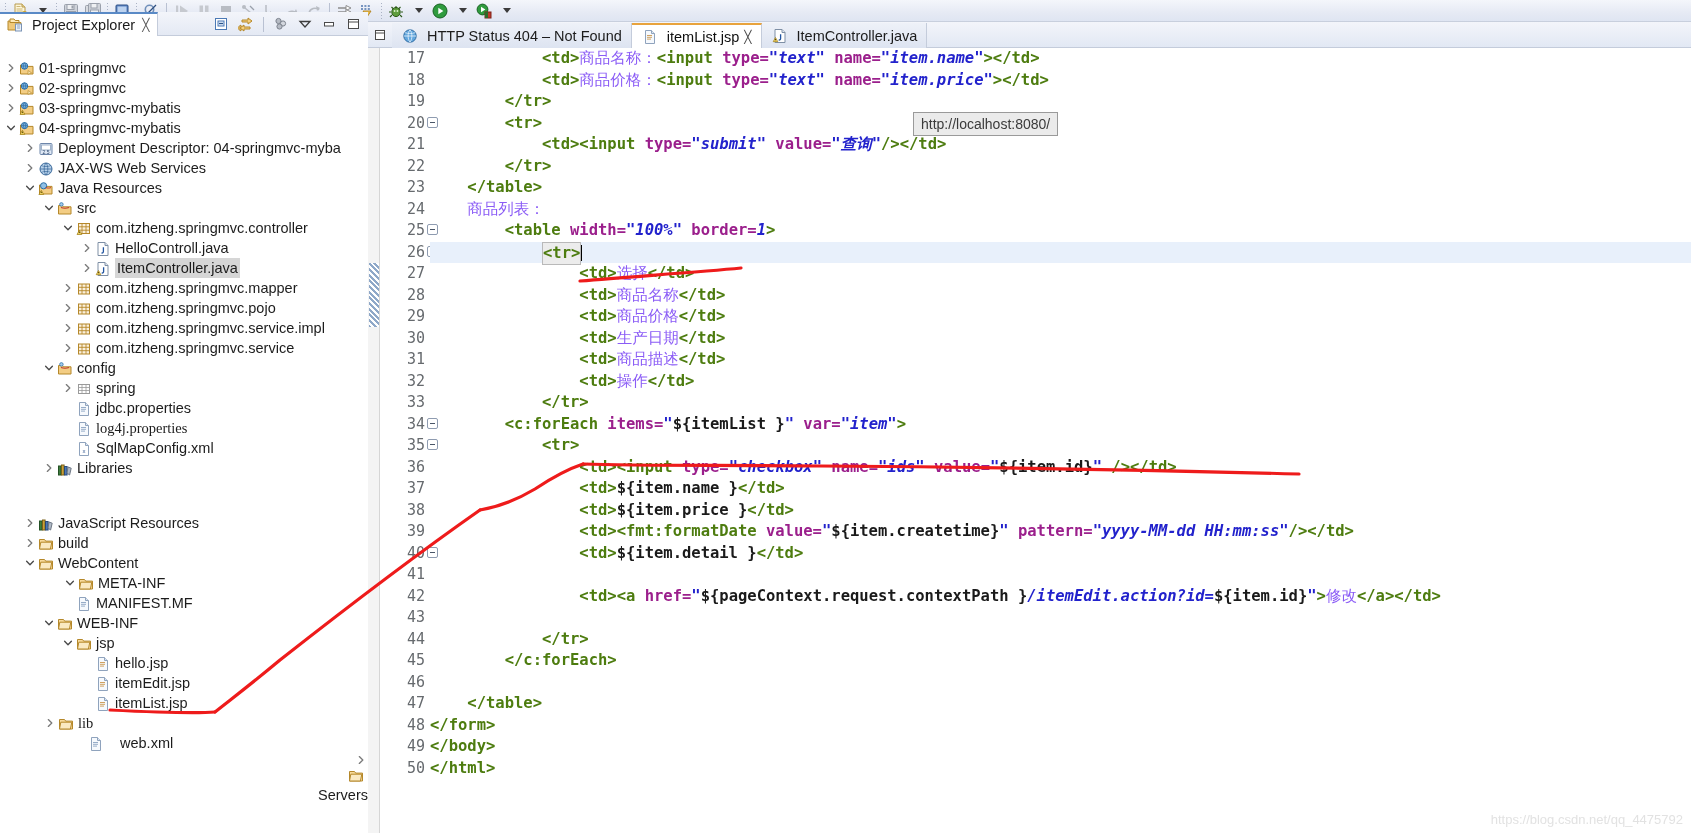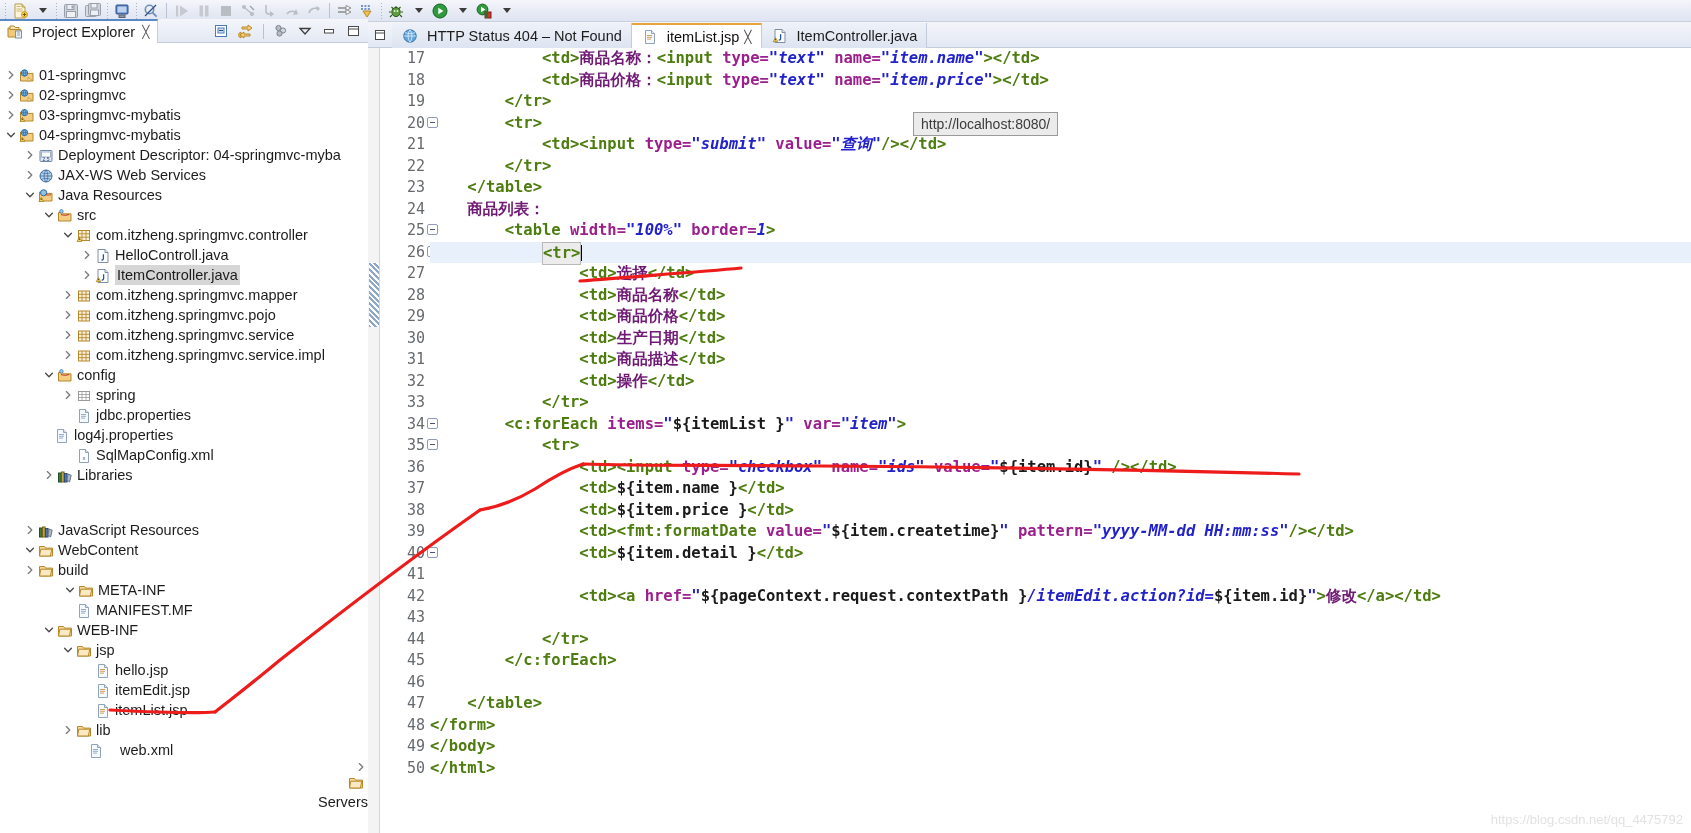--- a/index.html
+++ b/index.html
@@ -22,21 +22,21 @@
   .tb-btn { width: 22px; height: 20px; display: flex; align-items: center; justify-content: center; position: relative; }
   .tb-sep { width: 1px; height: 15px; background: #b9c1d2; margin: 0 4px; }
   .tb-dots { width: 5px; height: 16px; margin: 0 1px;
     background-image: radial-gradient(#aab2c4 34%, transparent 36%);
     background-size: 3px 3px; background-repeat: repeat-y; background-position: 1px 2px; }
   .caret { width: 0; height: 0; border-left: 4px solid transparent; border-right: 4px solid transparent; border-top: 5px solid #3b3b3b; margin-left: 1px; }
 
   .ic { width: 16px; height: 16px; display: block; }
 
   
-  .leftpanel { position: absolute; top: 19px; left: 0; width: 368px; height: 811px; background: #fff; }
+  .leftpanel { position: absolute; top: 12px; left: 0; width: 368px; height: 811px; background: #fff; }
   .view-tabbar { position: relative; height: 24px; width: 368px;
     background: linear-gradient(to bottom,#f3f5fa,#e4e9f4); border-bottom: 1px solid #c4ccdb; }
   .view-tab {
     position: absolute; left: 0; top: 0; height: 24px; display: flex; align-items: center; gap: 5px;
     padding: 0 8px 0 6px; background: #ffffff;
     border-right: 1px solid #c4ccdb;
     border-top: 2px solid #5a8ac6;
   }
   .view-tab .vt-title { font-size: 14.5px; color: #1a1a1a; white-space: nowrap; }
   .vt-close { font-size: 12px; color: #5a5a5a; margin-left: 2px; }
@@ -71,21 +71,21 @@
   .fold { position: absolute; right: -10px; top: 4px; width: 11px; height: 11px;
     border: 1px solid #8e9bb0; border-radius: 2px; background: #fff; }
   .fold:after { content: ""; position: absolute; left: 2px; top: 4px; width: 5px; height: 1px; background: #4a5668; }
   .codelines { position: absolute; top: 0; left: 62px; width: 1261px; height: 785px; }
   .cl { height: 21.5px; line-height: 21.5px; white-space: pre; font-family: "DejaVu Sans Mono", monospace; font-size: 15.5px; color: #1f1f1f; }
   .cl.cur { background: #e8f0fb; }
   .tok-tag { color: #4d7c0f; font-weight: bold; }
   .tok-attr { color: #9b1f8c; font-weight: bold; }
   .tok-str { color: #2222cc; font-style: italic; font-weight: bold; }
   .tok-el { color: #1a1a1a; font-weight: bold; }
-  .tok-txt { color: #701a75; font-weight: bold; }
+  .tok-txt { color: #8b5cf6; font-weight: normal; }
   .caretbar { display: inline-block; width: 1px; height: 16px; background: #000; vertical-align: -3px; }
   .selbox { display: inline-block; border: 1px solid #b9b9b9; background: #ececec; }
 
   
   .tooltip { position: absolute; left: 545px; top: 64px; height: 24px; padding: 0 7px;
     background: #ebebeb; border: 1px solid #9a9a9a; display: flex; align-items: center;
     font-size: 14px; color: #3b3b3b; font-family: "Liberation Sans", sans-serif; z-index: 30; }
 
   
   .annot { position: absolute; left: 0; top: 0; width: 1691px; height: 833px; pointer-events: none; z-index: 40; }
@@ -501,35 +501,35 @@
             <svg width="10" height="10" viewBox="0 0 10 10">
               <path d="M3.3 1.6L6.8 5 3.3 8.4" fill="none" stroke="#7b7b7b" stroke-width="1.35" stroke-linecap="round" stroke-linejoin="round"></path>
             </svg>
           </span>
           <span class="nicon">
             <svg class="ic" viewBox="0 0 16 16">
               <rect x="2.5" y="3" width="11" height="10" fill="#fbf0dc" stroke="#b5882a"></rect>
               <path d="M2.5 6.3h11M2.5 9.7h11M6 3v10M10 3v10" stroke="#b5882a" stroke-width=".9"></path>
             </svg>
           </span>
-          <span class="lbl">com.itzheng.springmvc.service</span>
+          <span class="lbl">com.itzheng.springmvc.service.impl</span>
         </div>
         <div class="node" style="padding-left: 61px;">
           <span class="arrow">
             <svg width="10" height="10" viewBox="0 0 10 10">
               <path d="M3.3 1.6L6.8 5 3.3 8.4" fill="none" stroke="#7b7b7b" stroke-width="1.35" stroke-linecap="round" stroke-linejoin="round"></path>
             </svg>
           </span>
           <span class="nicon">
             <svg class="ic" viewBox="0 0 16 16">
               <rect x="2.5" y="3" width="11" height="10" fill="#fbf0dc" stroke="#b5882a"></rect>
               <path d="M2.5 6.3h11M2.5 9.7h11M6 3v10M10 3v10" stroke="#b5882a" stroke-width=".9"></path>
             </svg>
           </span>
-          <span class="lbl">com.itzheng.springmvc.service.impl</span>
+          <span class="lbl">com.itzheng.springmvc.service</span>
         </div>
         <div class="node" style="padding-left: 42px;">
           <span class="arrow">
             <svg width="10" height="10" viewBox="0 0 10 10">
               <path d="M1.6 3.3L5 6.8 8.4 3.3" fill="none" stroke="#4a4a4a" stroke-width="1.35" stroke-linecap="round" stroke-linejoin="round"></path>
             </svg>
           </span>
           <span class="nicon">
             <svg class="ic" viewBox="0 0 16 16">
               <path d="M1.5 4.5h4l1 1.3H14V13H1.5z" fill="#f3cd84" stroke="#b5882a"></path>
@@ -557,21 +557,21 @@
           <span class="arrow"></span>
           <span class="nicon">
             <svg class="ic" viewBox="0 0 16 16">
               <path d="M3.5 1.5h6l3 3v10h-9z" fill="#f6f9fd" stroke="#8fa3bd"></path>
               <path d="M9.5 1.5v3h3" fill="#dde7f3" stroke="#8fa3bd"></path>
               <path d="M5 6.5h5M5 8.3h5M5 10.1h4" stroke="#7d98ba" stroke-width=".8"></path>
             </svg>
           </span>
           <span class="lbl">jdbc.properties</span>
         </div>
-        <div class="node" style="padding-left: 39px;">
+        <div class="node" style="padding-left: 61px; font-family: Liberation Serif, serif;">
           <span class="arrow"></span>
           <span class="nicon">
             <svg class="ic" viewBox="0 0 16 16">
               <path d="M3.5 1.5h6l3 3v10h-9z" fill="#f6f9fd" stroke="#8fa3bd"></path>
               <path d="M9.5 1.5v3h3" fill="#dde7f3" stroke="#8fa3bd"></path>
               <path d="M5 6.5h5M5 8.3h5M5 10.1h4" stroke="#7d98ba" stroke-width=".8"></path>
             </svg>
           </span>
           <span class="lbl">log4j.properties</span>
         </div>
@@ -614,44 +614,44 @@
               <rect x="4.5" y="4" width="2.6" height="10" fill="#c8a13a" stroke="#7a6118"></rect>
               <rect x="7.5" y="5.5" width="2.6" height="8.5" fill="#4a78b5" stroke="#2a4a78"></rect>
               <path d="M11 6l3.2 1.2-1.6 6.8L10 12z" fill="#b0bac6" stroke="#6d7684"></path>
             </svg>
           </span>
           <span class="lbl">JavaScript Resources</span>
         </div>
         <div class="node" style="padding-left: 23px;">
           <span class="arrow">
             <svg width="10" height="10" viewBox="0 0 10 10">
-              <path d="M1.6 3.3L5 6.8 8.4 3.3" fill="none" stroke="#4a4a4a" stroke-width="1.35" stroke-linecap="round" stroke-linejoin="round"></path>
+              <path d="M3.3 1.6L6.8 5 3.3 8.4" fill="none" stroke="#7b7b7b" stroke-width="1.35" stroke-linecap="round" stroke-linejoin="round"></path>
             </svg>
           </span>
           <span class="nicon">
             <svg class="ic" viewBox="0 0 16 16">
               <path d="M1.5 3.5h5l1.2 1.6H14.5V13H1.5z" fill="#f7d99a" stroke="#b5882a"></path>
               <path d="M2.8 6.2h11L12.4 13H1.5z" fill="#fae9c2" stroke="#b5882a"></path>
             </svg>
           </span>
-          <span class="lbl">WebContent</span>
+          <span class="lbl">build</span>
         </div>
         <div class="node" style="padding-left: 23px;">
           <span class="arrow">
             <svg width="10" height="10" viewBox="0 0 10 10">
-              <path d="M3.3 1.6L6.8 5 3.3 8.4" fill="none" stroke="#7b7b7b" stroke-width="1.35" stroke-linecap="round" stroke-linejoin="round"></path>
+              <path d="M1.6 3.3L5 6.8 8.4 3.3" fill="none" stroke="#4a4a4a" stroke-width="1.35" stroke-linecap="round" stroke-linejoin="round"></path>
             </svg>
           </span>
           <span class="nicon">
             <svg class="ic" viewBox="0 0 16 16">
               <path d="M1.5 3.5h5l1.2 1.6H14.5V13H1.5z" fill="#f7d99a" stroke="#b5882a"></path>
               <path d="M2.8 6.2h11L12.4 13H1.5z" fill="#fae9c2" stroke="#b5882a"></path>
             </svg>
           </span>
-          <span class="lbl">build</span>
+          <span class="lbl">WebContent</span>
         </div>
         <div class="node" style="padding-left: 63px;">
           <span class="arrow">
             <svg width="10" height="10" viewBox="0 0 10 10">
               <path d="M1.6 3.3L5 6.8 8.4 3.3" fill="none" stroke="#4a4a4a" stroke-width="1.35" stroke-linecap="round" stroke-linejoin="round"></path>
             </svg>
           </span>
           <span class="nicon">
             <svg class="ic" viewBox="0 0 16 16">
               <path d="M1.5 3.5h5l1.2 1.6H14.5V13H1.5z" fill="#f7d99a" stroke="#b5882a"></path>
@@ -725,21 +725,21 @@
           <span class="arrow"></span>
           <span class="nicon">
             <svg class="ic" viewBox="0 0 16 16">
               <path d="M3.5 1.5h6l3 3v10h-9z" fill="#f6f9fd" stroke="#8fa3bd"></path>
               <path d="M9.5 1.5v3h3" fill="#dde7f3" stroke="#8fa3bd"></path>
               <path d="M5 6.5h5M5 8.3h5M5 10.1h4" stroke="#c48a3a" stroke-width=".8"></path>
             </svg>
           </span>
           <span class="lbl">itemList.jsp</span>
         </div>
-        <div class="node" style="padding-left: 61px;">
+        <div class="node" style="padding-left: 43px; font-family: Liberation Serif, serif;">
           <span class="arrow">
             <svg width="10" height="10" viewBox="0 0 10 10">
               <path d="M3.3 1.6L6.8 5 3.3 8.4" fill="none" stroke="#7b7b7b" stroke-width="1.35" stroke-linecap="round" stroke-linejoin="round"></path>
             </svg>
           </span>
           <span class="nicon">
             <svg class="ic" viewBox="0 0 16 16">
               <path d="M1.5 3.5h5l1.2 1.6H14.5V13H1.5z" fill="#f7d99a" stroke="#b5882a"></path>
               <path d="M2.8 6.2h11L12.4 13H1.5z" fill="#fae9c2" stroke="#b5882a"></path>
             </svg>

